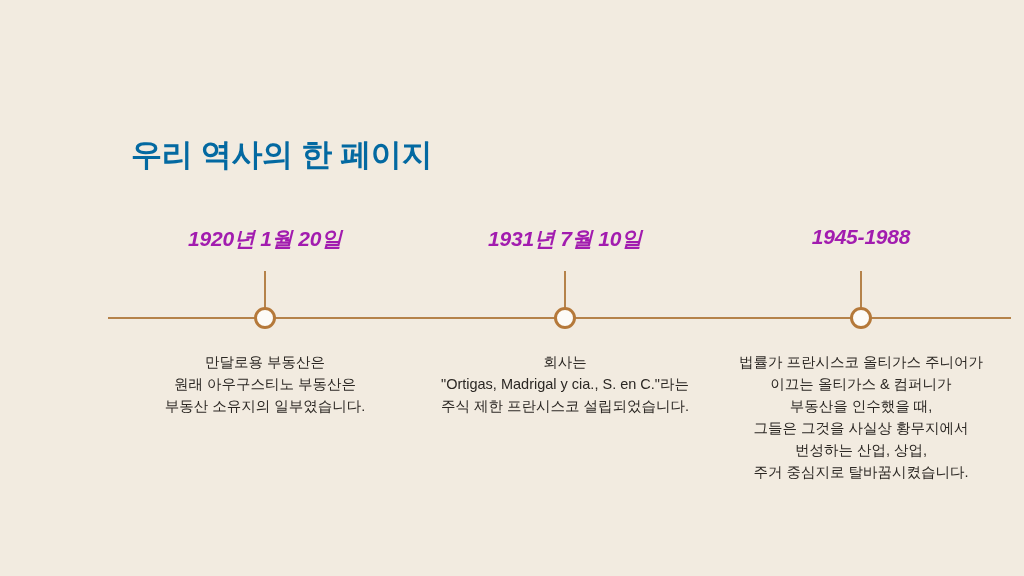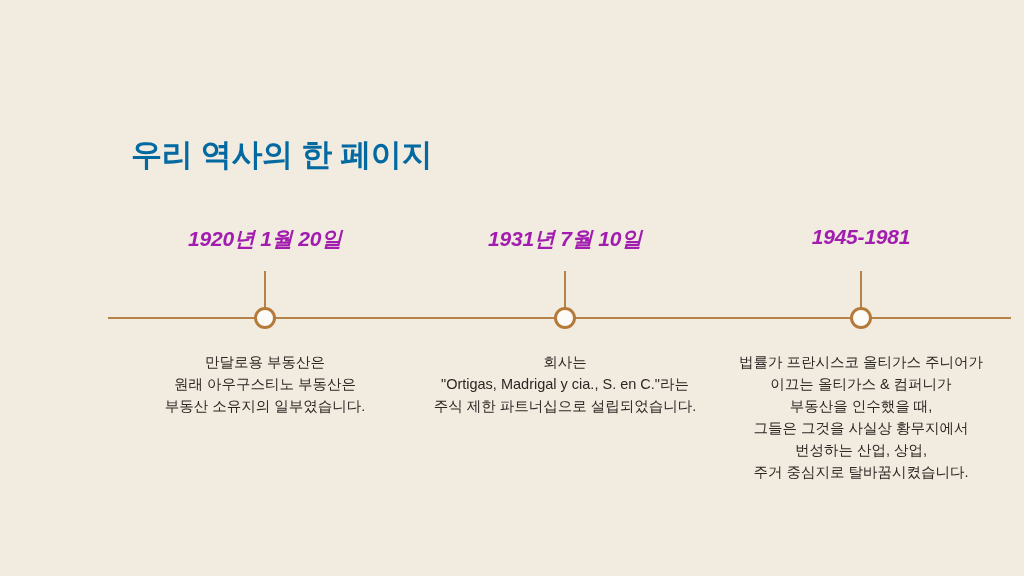--- a/index.html
+++ b/index.html
@@ -122,25 +122,25 @@
 원래 아우구스티노 부동산은
 부동산 소유지의 일부였습니다.</div>
   </div>
 
   <div class="timeline-event" id="event-1">
     <div class="event-date">1931년 7월 10일</div>
     <div class="event-stem"></div>
     <div class="event-marker"></div>
     <div class="event-desc">회사는
 "Ortigas, Madrigal y cia., S. en C."라는
-주식 제한 파트너십으로 설립되었습니다.</div>
+주식 제한 프란시스코 설립되었습니다.</div>
   </div>
 
   <div class="timeline-event" id="event-2">
-    <div class="event-date">1945-1981</div>
+    <div class="event-date">1945-1988</div>
     <div class="event-stem"></div>
     <div class="event-marker"></div>
     <div class="event-desc">법률가 프란시스코 올티가스 주니어가
 이끄는 올티가스 &amp; 컴퍼니가
 부동산을 인수했을 때,
 그들은 그것을 사실상 황무지에서
 번성하는 산업, 상업,
 주거 중심지로 탈바꿈시켰습니다.</div>
   </div>
 

